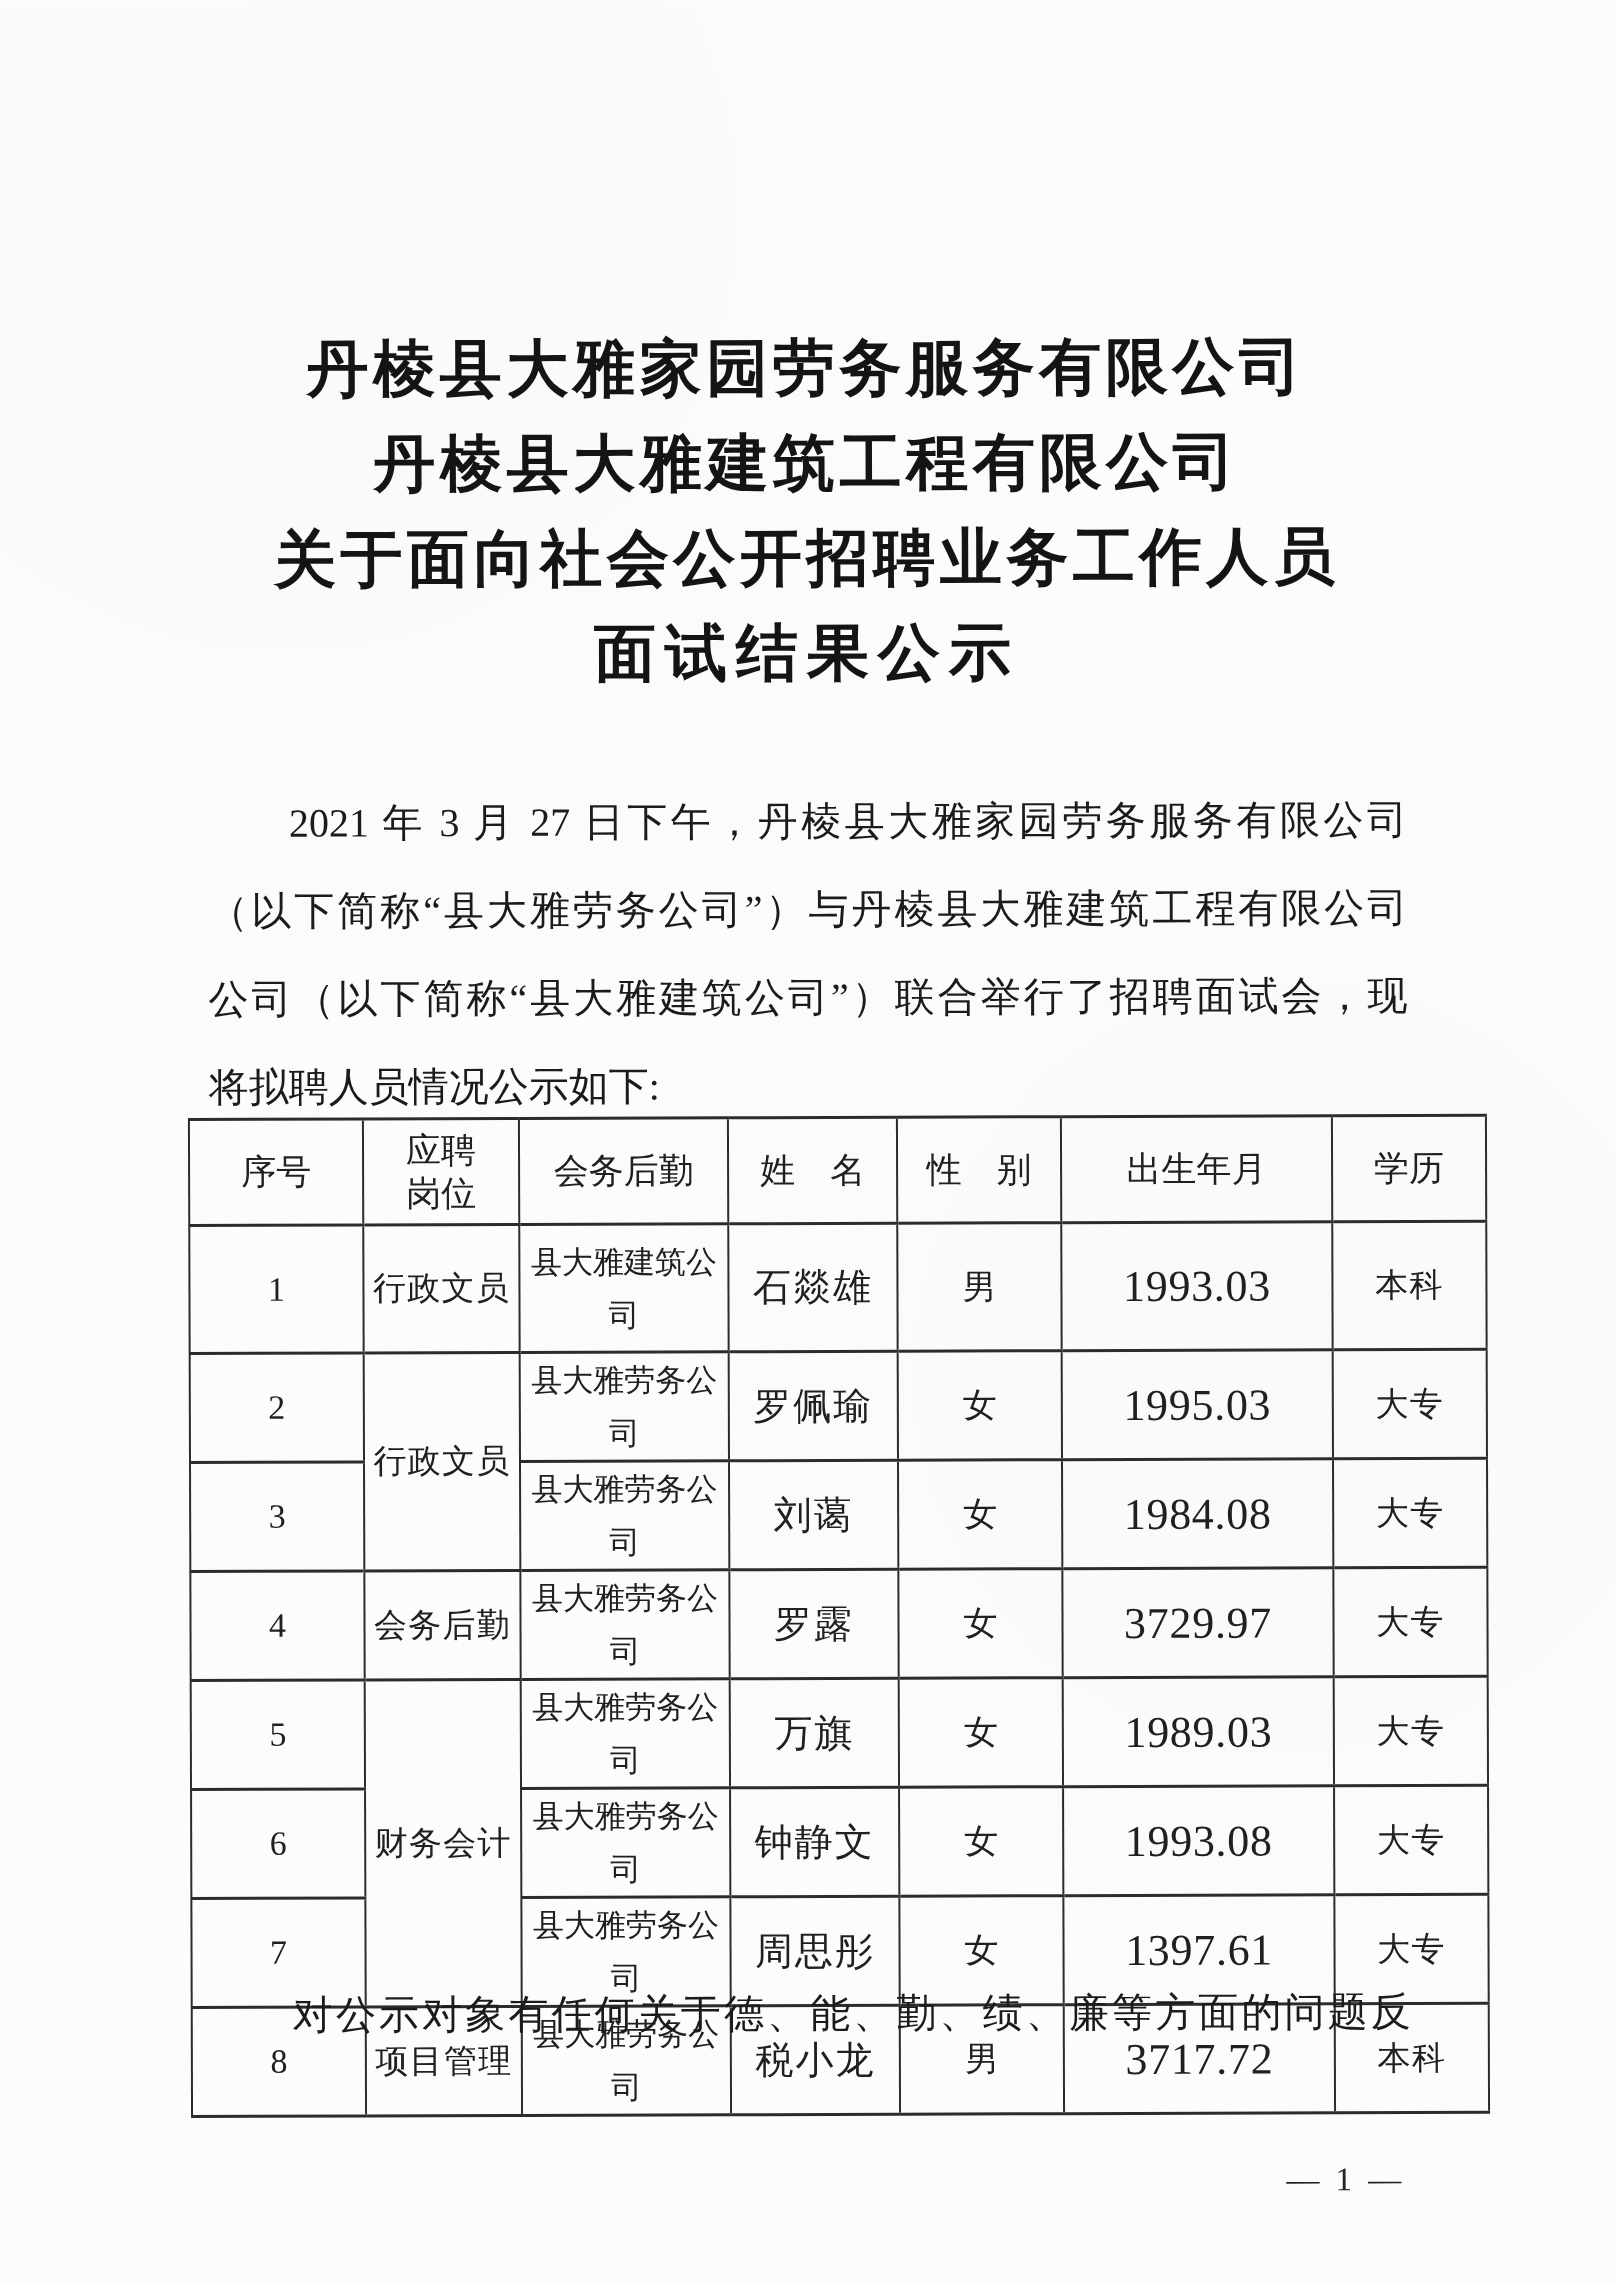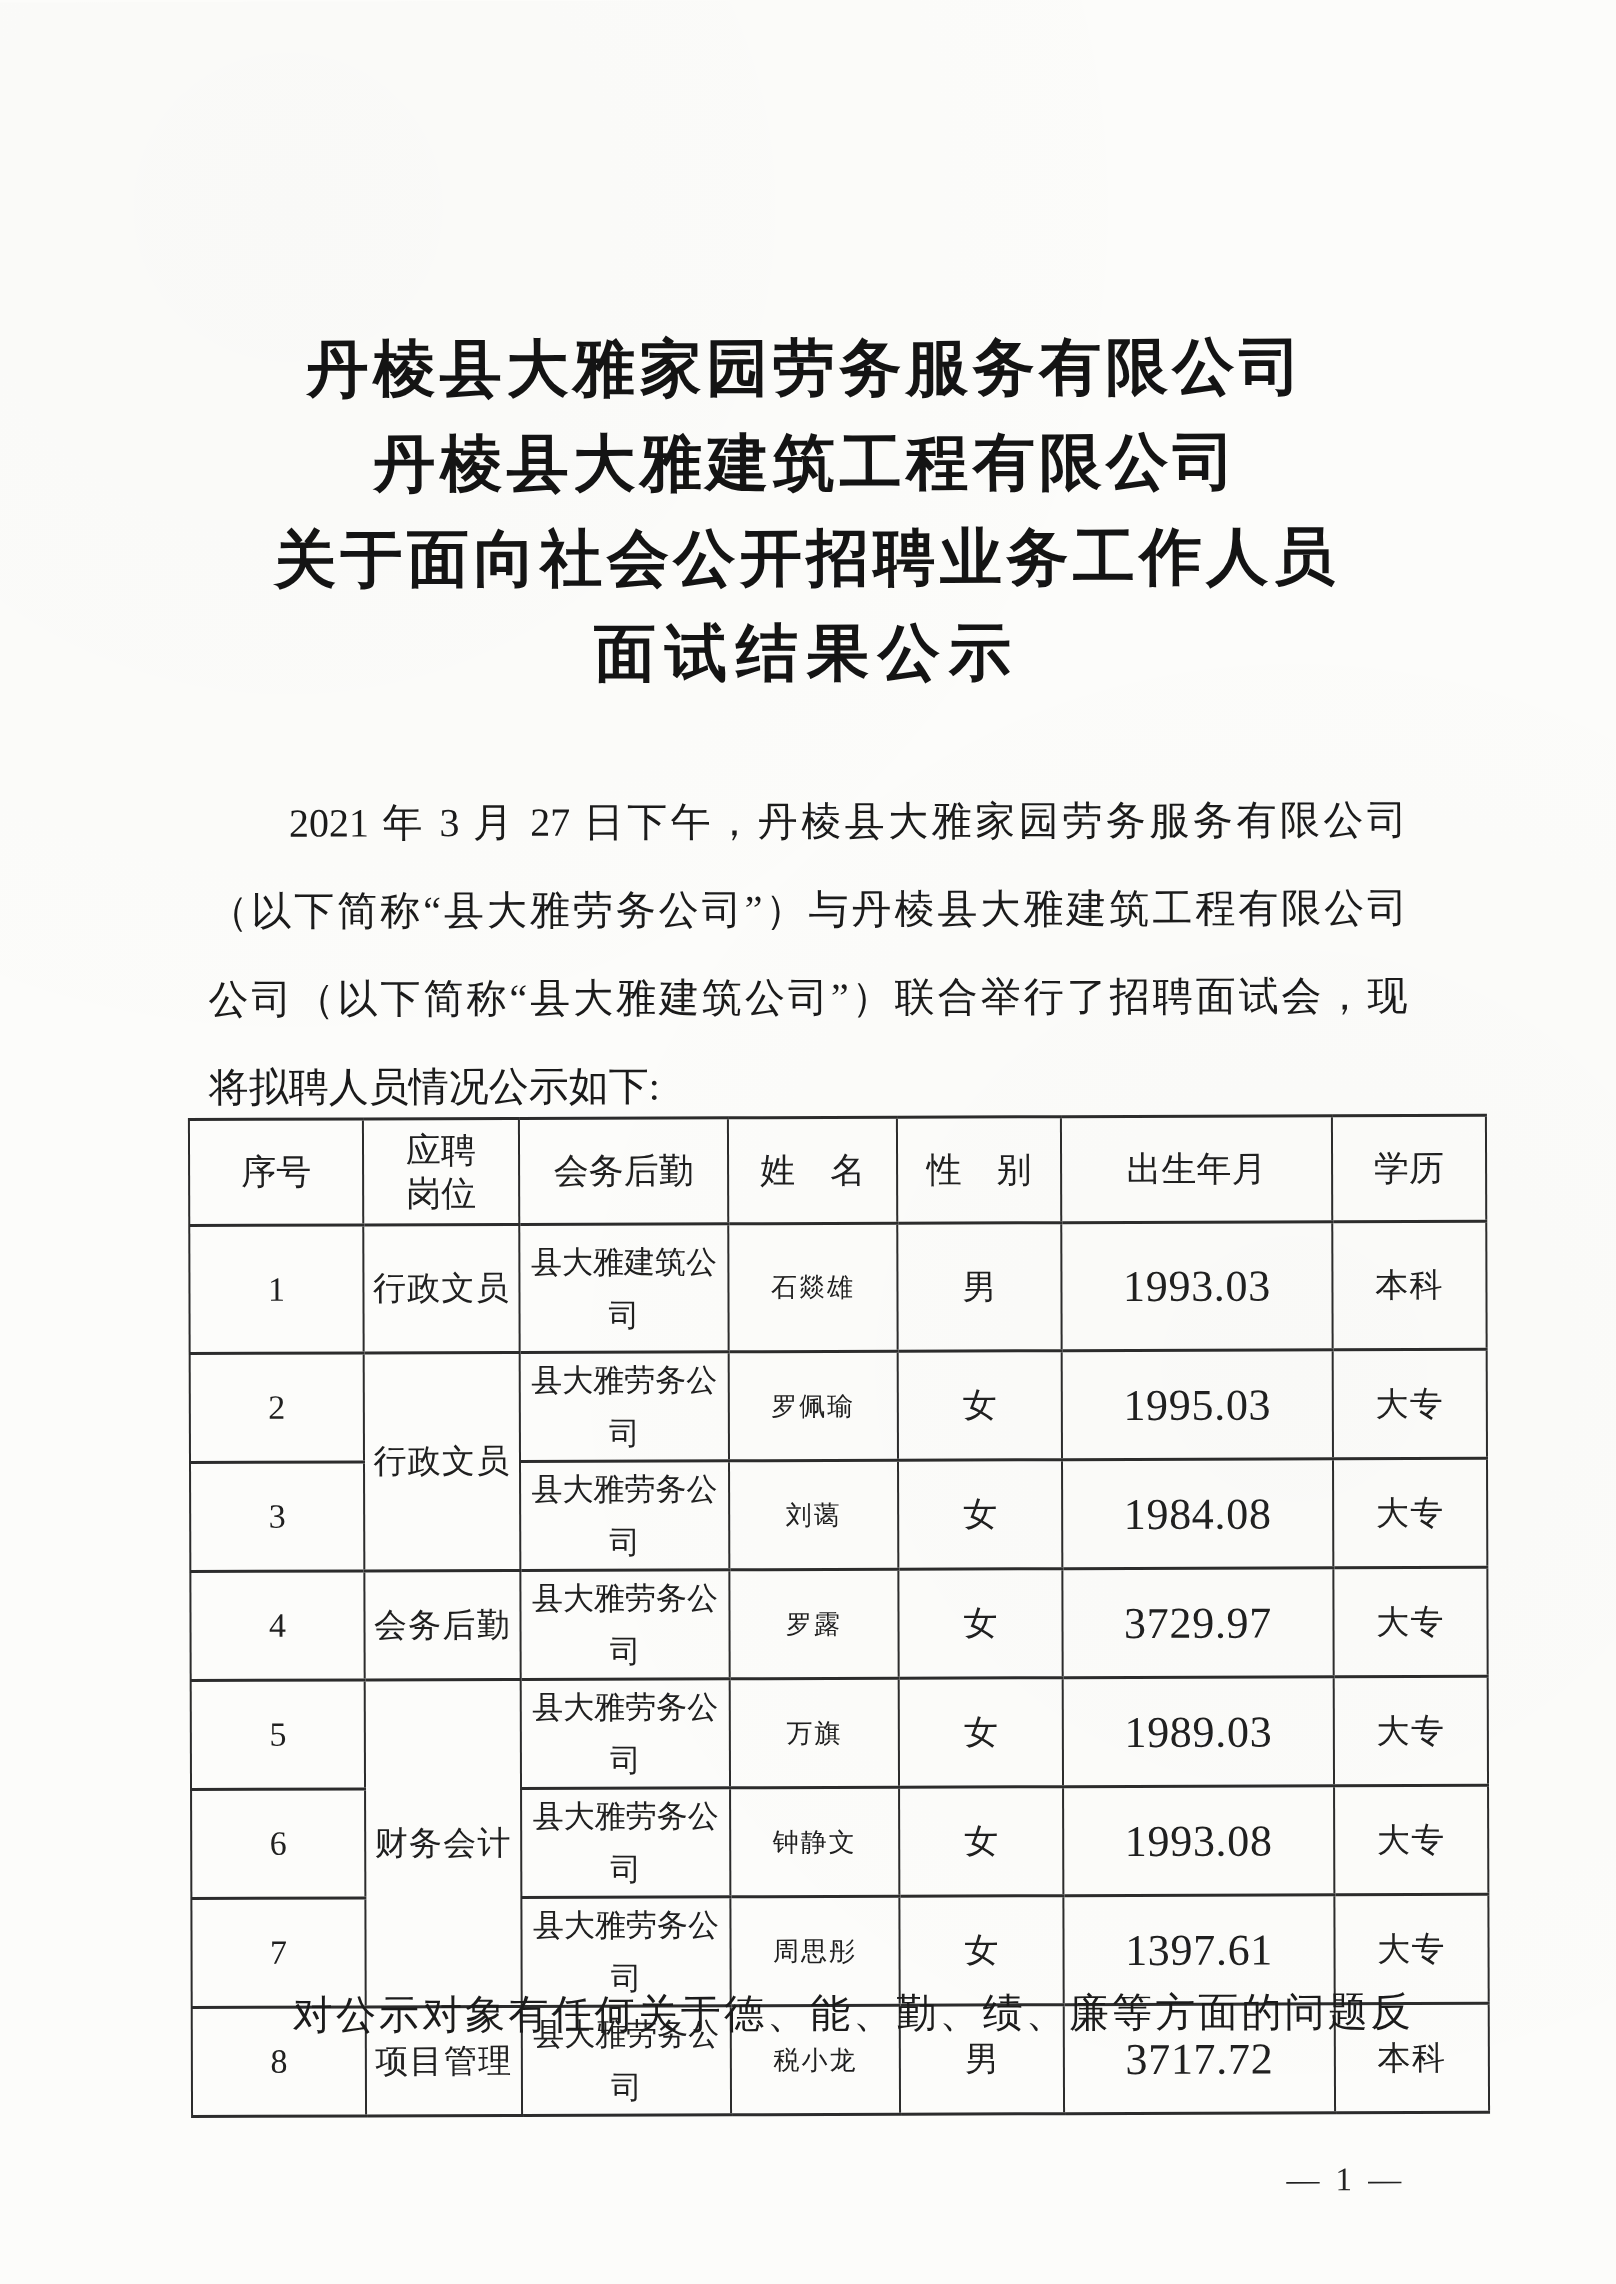--- a/index.html
+++ b/index.html
@@ -100,21 +100,21 @@
   .results-table tbody tr:nth-child(3) { height: 85px; }
   .results-table tbody tr:nth-child(4) { height: 86px; }
   .results-table tbody tr:nth-child(5) { height: 89px; }
   .results-table tbody tr:nth-child(6) { height: 85px; }
   .results-table tbody tr:nth-child(7) { height: 88px; }
   .results-table tbody tr:nth-child(8) { height: 85px; }
 
   .cell-no       { font-size: 34px; }
   .cell-post     { font-size: 33px; letter-spacing: 1.3px; }
   .cell-company  { font-size: 31px; line-height: 53px; padding: 0 0 !important; }
-  .cell-name     { font-size: 26px; letter-spacing: 2px; }
+  .cell-name     { font-size: 38px; letter-spacing: 2px; }
   .cell-gender   { font-size: 34px; }
   .cell-birth    { font-size: 44px; letter-spacing: 0.7px; }
   .cell-edu      { font-size: 33px; letter-spacing: 1.3px; font-family: Liberation Mono, monospace; }
 
   
   .closing-block {
     position: absolute;
     top: 1970px;
     left: 209px;
     width: 1199px;

